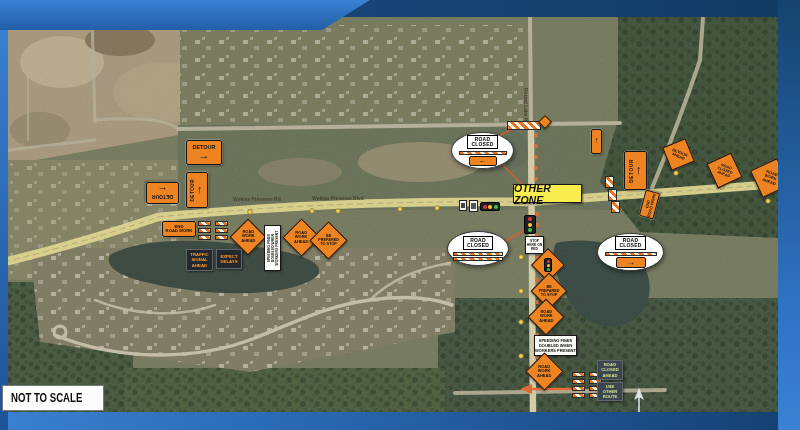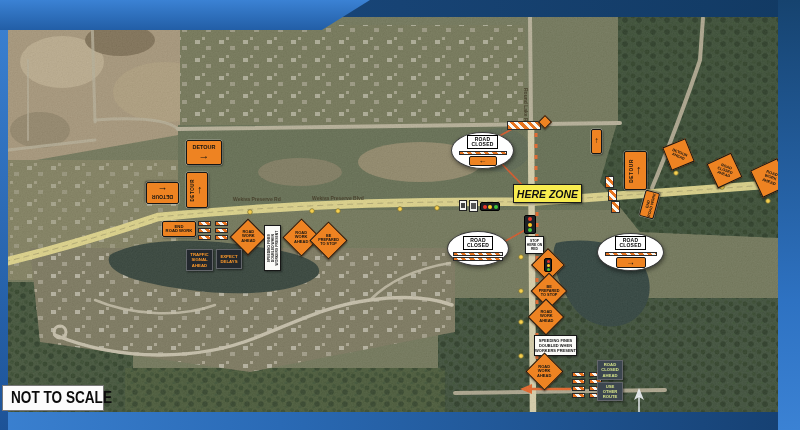--- a/index.html
+++ b/index.html
@@ -234,21 +234,21 @@
     </div>
   </div>
   <div class="dmd" style="left:315px;top:227px;width:27px;height:27px;transform:rotate(45deg);">
     <div class="in" style="font-size:3.8px;">
       <span>BE</span>
       <span>PREPARED</span>
       <span>TO STOP</span>
     </div>
   </div>
 
-  <div id="work-zone" style="left:513px;top:184px;width:67px;height:17px;font-size:10.5px;">HERE ZONE</div>
+  <div id="work-zone" style="left:513px;top:184px;width:67px;height:17px;font-size:10.5px;">OTHER ZONE</div>
 
   <div class="abs" style="left:459px;top:200px;z-index:20;display:flex;gap:2px;">
     <div style="width:8px;height:11px;background:#f2f2ee;border:1px solid #222;box-sizing:border-box;">
       <div style="width:4px;height:5px;margin:2px auto 0;background:#444;"></div>
     </div>
     <div style="width:9px;height:12px;background:#f2f2ee;border:1px solid #222;box-sizing:border-box;">
       <div style="width:5px;height:6px;margin:2px auto 0;background:#555;"></div>
     </div>
   </div>
 
@@ -401,21 +401,21 @@
     </div>
   </div>
   <div class="dmd" style="left:755px;top:163px;width:30px;height:30px;transform:rotate(65deg);">
     <div class="in" style="font-size:4px;">
       <span>ROAD</span>
       <span>WORK</span>
       <span>AHEAD</span>
     </div>
   </div>
 
-  <div id="not-to-scale" style="left:2px;top:385px;width:92px;height:24px;font-size:17px;padding-left:8px;">
+  <div id="not-to-scale" style="left:2px;top:385px;width:92px;height:24px;font-size:12px;padding-left:8px;">
     <span>NOT TO SCALE</span>
   </div>
 
   <div id="north" style="left:630px;top:388px;width:18px;">
     <svg width="16" height="26" viewBox="0 0 16 26">
       <polygon points="8,0 13,12 8,9 3,12" fill="#eef2f6" opacity="0.9"></polygon>
       <line x1="8" y1="8" x2="8" y2="25" stroke="#eef2f6" stroke-width="1.6" opacity="0.9"></line>
     </svg>
     <div style="font-size:7px;margin-top:-2px;">N</div>
   </div>

